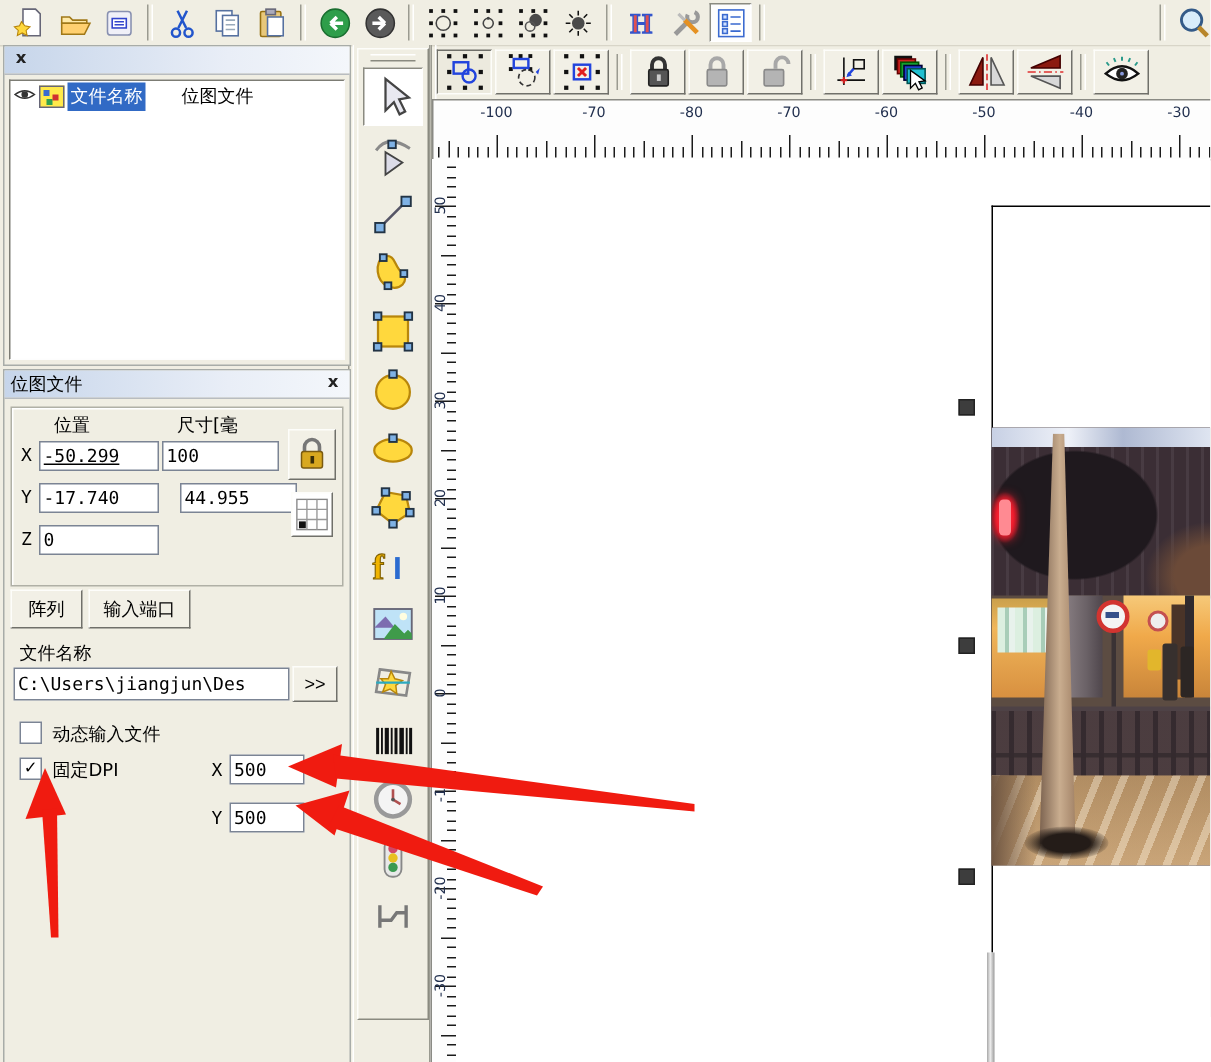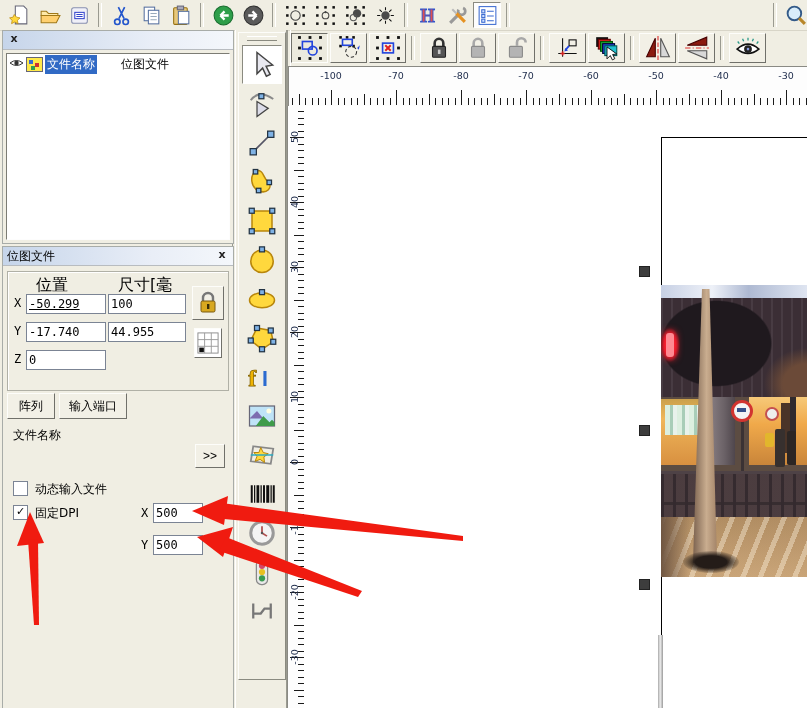--- a/index.html
+++ b/index.html
@@ -40,21 +40,21 @@
   .rowname{display:flex;align-items:center;width:110px;box-sizing:border-box;padding-left:2px;}
   .selname{background:#316ac5;color:#fff;padding:1px 2px;max-width:66px;overflow:hidden;white-space:nowrap;}
   .rowtype{flex:1;padding-left:4px;}
   .thumb{width:15px;height:13px;margin:0 2px;background:#ffe94a;border:1px solid #667;position:relative;}
   .thumb i{position:absolute;left:2px;top:2px;width:4px;height:4px;background:#3a6ad0;
            box-shadow:6px 3px 0 #d03030, 2px 6px 0 #30a050;}
   
   #bmpPanel{top:246px;height:461px;}
   .grpbox{position:absolute;left:4px;top:24px;width:220px;height:118px;
           border:1px solid #b0b0a6;box-shadow:1px 1px 0 #fff inset;}
-  .glabel{position:absolute;font-size:16px;}
+  .glabel{position:absolute;font-size:12px;}
   .axis{position:absolute;width:12px;font-family:"DejaVu Sans Mono",monospace;}
   input.field{position:absolute;height:16px;background:#fff;border:1px solid #7b8494;
               font-family:"DejaVu Sans Mono",monospace;font-size:12px;padding:1px 2px;}
   .sqbtn{position:absolute;background:#f2f0e6;border:1px solid;
          border-color:#fdfdfa #70706a #70706a #fdfdfa;display:flex;align-items:center;justify-content:center;padding:0;}
   .pbtn{position:absolute;height:26px;background:#f2f0e6;border:1px solid;
         border-color:#fdfdfa #70706a #70706a #fdfdfa;font-size:12px;padding:0;cursor:default;}
   .pbtn:disabled,.pbtn.disabled{color:#9b9b90;}
   .cbox{position:absolute;width:13px;height:13px;background:#fff;border:1px solid #7b8494;
         font-size:11px;font-weight:bold;line-height:12px;text-align:center;color:#000;}
@@ -485,41 +485,42 @@
       <span class="pclose">x</span>
     </div>
     <div class="grpbox">
       <span class="glabel" style="left:28px;top:3px">位置</span>
       <span class="glabel" style="left:110px;top:3px">尺寸[毫</span>
       <span class="axis" style="left:6px;top:24px">X</span>
       <input class="field" style="left: 18px; top: 22px; width: 74px; text-decoration: underline;" value="-50.299">
       <input class="field" style="left: 100px; top: 22px; width: 72px;" value="100">
       <span class="axis" style="left:6px;top:52px">Y</span>
       <input class="field" style="left: 18px; top: 50px; width: 74px;" value="-17.740">
-      <input class="field" style="left: 100px; top: 50px; width: 72px;" value="44.955">
+      <input class="field" style="left: 112px; top: 50px; width: 72px;" value="44.955">
       <span class="axis" style="left:6px;top:80px">Z</span>
       <input class="field" style="left: 18px; top: 78px; width: 74px;" value="0">
       <button class="sqbtn" style="left:184px;top:14px;width:32px;height:34px">
         <svg width="22" height="24" viewBox="0 0 22 24">
             <path d="M6 11 V7 a5 5 0 0 1 10 0 V11" fill="none" stroke="#777" stroke-width="2.4"></path>
             <rect x="4" y="10" width="14" height="11" rx="1.5" fill="#d8a820" stroke="#7a5a10"></rect>
             <rect x="10" y="13" width="2.4" height="5" fill="#3a2e08"></rect>
           </svg>
       </button>
       <button class="sqbtn" style="left:186px;top:56px;width:28px;height:30px;background:#fff">
         <svg width="22" height="22" viewBox="0 0 24 24">
             <rect x="1" y="1" width="22" height="22" fill="#fff" stroke="#888"></rect>
             <path d="M8.3 1 V23 M15.6 1 V23 M1 8.3 H23 M1 15.6 H23" stroke="#999" fill="none"></path>
             <rect x="2.5" y="17" width="5" height="5" fill="#111"></rect>
           </svg>
       </button>
     </div>
     <button class="pbtn" style="left:4px;top:146px;width:48px">阵列</button>
     <button class="pbtn" style="left:56px;top:146px;width:68px">输入端口</button>
     <span class="clabel" style="left:10px;top:180px">文件名称</span>
+    <input class="field" style="left: 6px; top: 198px; width: 178px; height: 18px;" value="C:\Users\jiangjun\Des">
     <button class="pbtn" style="left:192px;top:197px;width:30px;height:24px">&gt;&gt;</button>
     <span class="cbox" style="left:10px;top:234px"></span>
     <span class="clabel" style="left:32px;top:234px">动态输入文件</span>
     <span class="cbox checked" style="left:10px;top:258px"></span>
     <span class="clabel" style="left:32px;top:258px">固定DPI</span>
     <span class="clabel" style="left:138px;top:259px;font-family:'DejaVu Sans Mono',monospace">X</span>
     <input class="field" style="left: 150px; top: 256px; width: 44px;" value="500">
     <span class="clabel" style="left:138px;top:291px;font-family:'DejaVu Sans Mono',monospace">Y</span>
     <input class="field" style="left: 150px; top: 288px; width: 44px;" value="500">
   </div>

